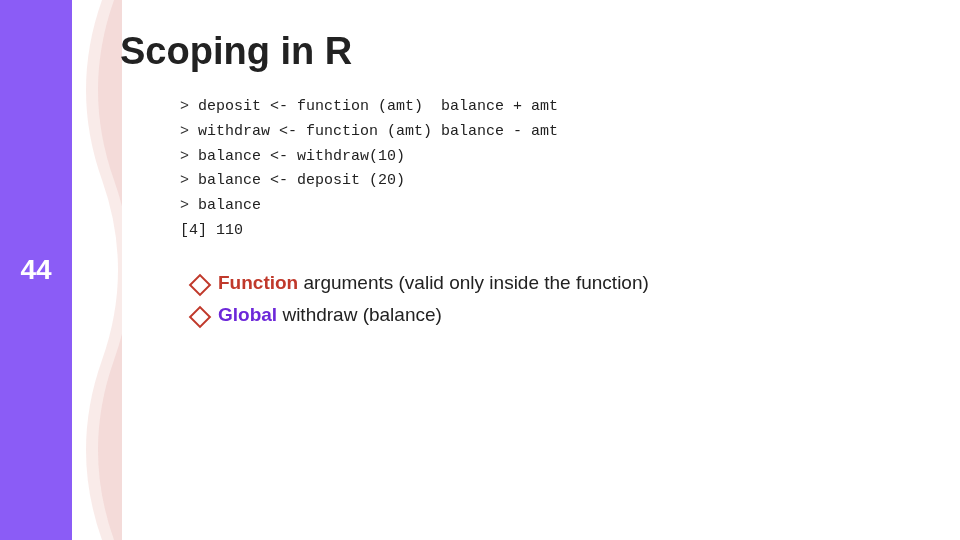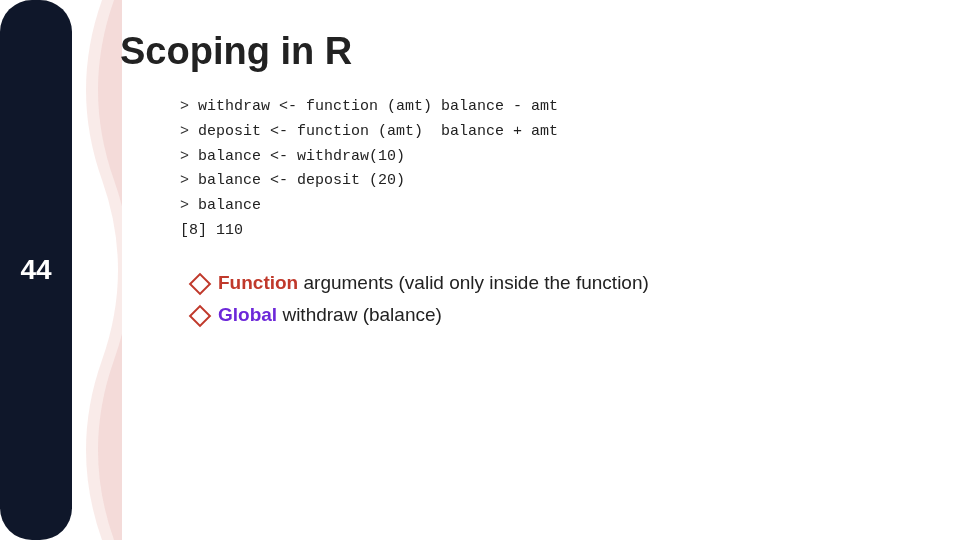--- a/index.html
+++ b/index.html
@@ -17,25 +17,24 @@
       position: relative;
     }
 
     
     .left-accent {
       position: absolute;
       left: 0;
       top: 0;
       width: 72px;
       height: 540px;
-      background: #0f172a;
+      background: #8b5cf6;
       display: flex;
       align-items: center;
       justify-content: center;
-      border-radius: 32px;
     }
 
     .slide-number {
       color: #ffffff;
       font-size: 28px;
       font-weight: bold;
       font-family: Arial, sans-serif;
     }
 
     
@@ -103,21 +102,21 @@
       font-weight: bold;
     }
 
     
     .sub-bullets {
       margin-left: 72px;
     }
 
     .bullet-sub {
       display: flex;
-      align-items: flex-start;
+      align-items: center;
       margin-bottom: 10px;
     }
 
     .diamond-sub {
       width: 16px;
       height: 16px;
       min-width: 16px;
       margin-right: 10px;
       margin-top: 4px;
       transform: rotate(45deg);
@@ -167,26 +166,26 @@
 <svg class="left-wave" viewBox="0 0 80 540" xmlns="http://www.w3.org/2000/svg">
   <path d="M72 0 Q40 90 72 180 Q104 270 72 360 Q40 450 72 540 L80 540 L80 0 Z" fill="#c0392b" opacity="0.18"></path>
   <path d="M60 0 Q28 90 60 180 Q92 270 60 360 Q28 450 60 540 L72 540 Q40 450 72 360 Q104 270 72 180 Q40 90 72 0 Z" fill="#c0392b" opacity="0.10"></path>
 </svg>
 
 <div class="content">
 
   <div class="title">Scoping in R</div>
 
   <div class="code-block">
+    <div><span class="prompt">&gt;</span> deposit &lt;- <span style="color:#222">function</span> (amt)&nbsp; balance + amt</div>
     <div><span class="prompt">&gt;</span> withdraw &lt;- <span style="color:#222">function</span> (amt) balance - amt</div>
-    <div><span class="prompt">&gt;</span> deposit &lt;- <span style="color:#222">function</span> (amt)&nbsp; balance + amt</div>
     <div><span class="prompt">&gt;</span> balance &lt;- withdraw(10)</div>
     <div><span class="prompt">&gt;</span> balance &lt;- deposit (20)</div>
     <div><span class="prompt">&gt;</span> balance</div>
-    <div>[8] 110</div>
+    <div>[4] 110</div>
   </div>
 
 
   <div class="sub-bullets">
 
     <div class="bullet-sub">
       <div class="diamond-sub"></div>
       <div class="bullet-sub-text">
         <span class="highlight-function">Function</span><span> arguments (valid only inside the function)</span>
       </div>

